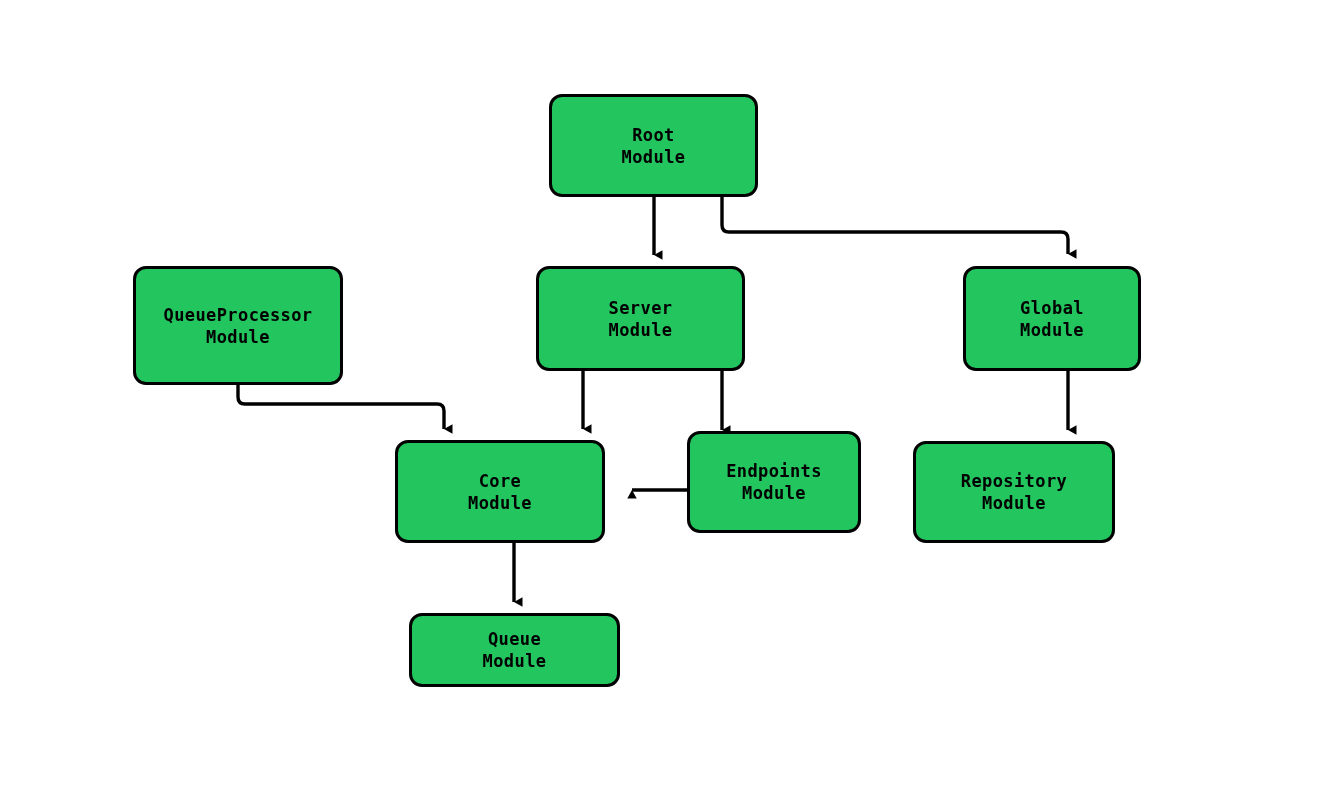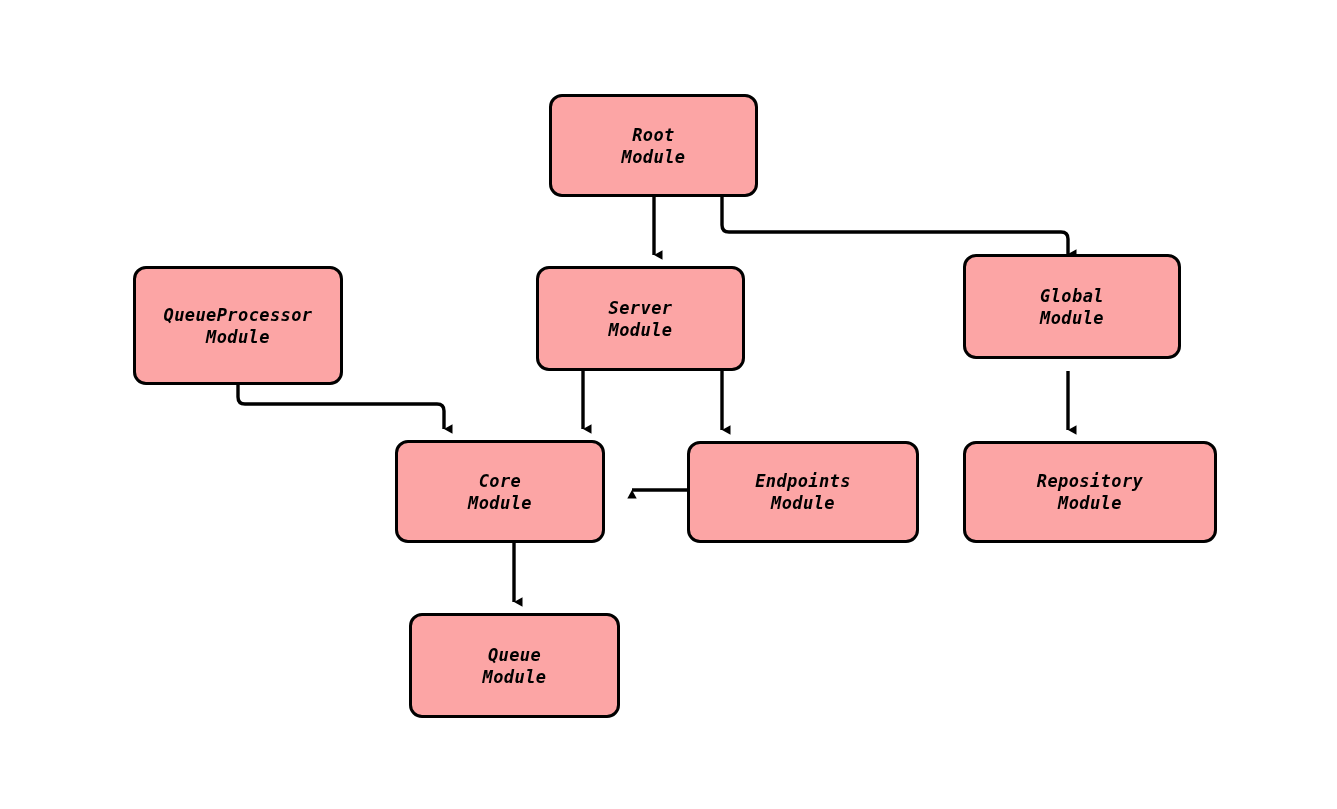--- a/index.html
+++ b/index.html
@@ -27,29 +27,28 @@
   #node-layer {
     position: absolute;
     left: 0;
     top: 0;
     width: 1337px;
     height: 809px;
   }
   .node {
     position: absolute;
     box-sizing: border-box;
-    background: #fca5a5;
+    background: #22c55e;
     border: 3px solid #000000;
     border-radius: 13px;
     display: flex;
     flex-direction: column;
     align-items: center;
     justify-content: center;
     text-align: center;
-    font-style: italic;
   }
   .node-label {
     font-family: "DejaVu Sans Mono", "Liberation Mono", monospace;
     font-size: 17px;
     font-weight: 700;
     line-height: 22px;
     color: #000000;
     letter-spacing: 0.4px;
     white-space: pre;
   }
@@ -99,39 +98,39 @@
     <div class="node" style="left:133px; top:266px; width:210px; height:119px;">
       <div class="node-label">QueueProcessor
 Module</div>
     </div>
 
     <div class="node" style="left:536px; top:266px; width:209px; height:105px;">
       <div class="node-label">Server
 Module</div>
     </div>
 
-    <div class="node" style="left:963px; top:254px; width:218px; height:105px;">
+    <div class="node" style="left:963px; top:266px; width:178px; height:105px;">
       <div class="node-label">Global
 Module</div>
     </div>
 
     <div class="node" style="left:395px; top:440px; width:210px; height:103px;">
       <div class="node-label">Core
 Module</div>
     </div>
 
-    <div class="node" style="left:687px; top:441px; width:232px; height:102px;">
+    <div class="node" style="left:687px; top:431px; width:174px; height:102px;">
       <div class="node-label">Endpoints
 Module</div>
     </div>
 
-    <div class="node" style="left:963px; top:441px; width:254px; height:102px;">
+    <div class="node" style="left:913px; top:441px; width:202px; height:102px;">
       <div class="node-label">Repository
 Module</div>
     </div>
 
-    <div class="node" style="left:409px; top:613px; width:211px; height:105px;">
+    <div class="node" style="left:409px; top:613px; width:211px; height:74px;">
       <div class="node-label">Queue
 Module</div>
     </div>
 
   </div>
 </div>
 
 </body></html>

